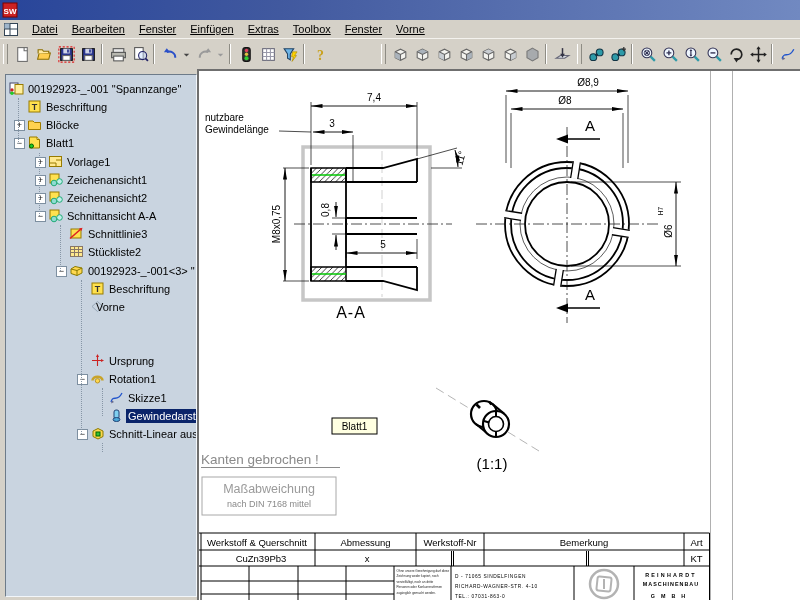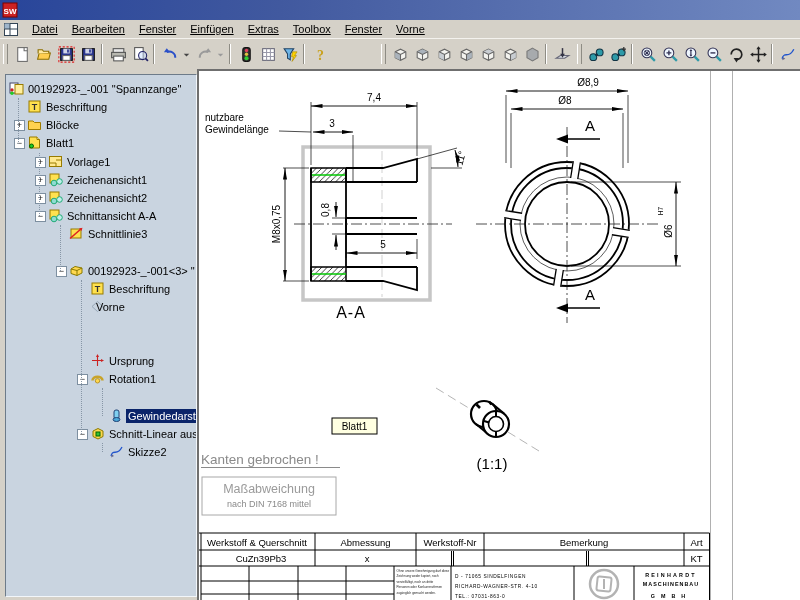--- a/index.html
+++ b/index.html
@@ -370,20 +370,27 @@
         <span class="lbl" style="left: 59px;">Schnittansicht A-A</span>
       </div>
       <div class="tree-row" style="top: 150.2px;">
         <span class="tic" style="left: 63px;"><svg viewBox="0 0 15 15">
             <rect x="2" y="3" width="10" height="9" fill="#ffe14f" stroke="#987b00"></rect>
             <line x1="1" y1="12.5" x2="12.5" y2="2.5" stroke="#d22" stroke-width="1.6"></line>
             <polygon points="13.5,1.8 10,2.5 12.5,5" fill="#d22"></polygon>
           </svg></span>
         <span class="lbl" style="left: 80px;">Schnittlinie3</span>
       </div>
+      <div class="tree-row" style="top: 168.35px;">
+        <span class="tic" style="left: 63px;"><svg viewBox="0 0 15 15">
+            <rect x="1.5" y="2.5" width="12" height="10" fill="#ffe98e" stroke="#876"></rect>
+            <path d="M1.5 5.5 h12 M1.5 8.5 h12 M5.5 2.5 v10 M9.5 2.5 v10" stroke="#876" fill="none"></path>
+          </svg></span>
+        <span class="lbl" style="left: 80px;">Stückliste2</span>
+      </div>
       <div class="tree-row" style="top: 186.5px;">
         <span class="exp" style="left: 50px;">−</span>
         <span class="tic" style="left: 63px;"><svg viewBox="0 0 15 15">
             <path d="M2 6 L6 3.5 L13 5 L13 10 L8 12.5 L2 10.5 Z" fill="#ffd84f" stroke="#8a7a00"></path>
             <path d="M2 6 L8 7.5 L13 5 M8 7.5 V12.5" fill="none" stroke="#8a7a00"></path>
           </svg></span>
         <span class="lbl" style="left: 80px;">00192923-_-001&lt;3&gt; "</span>
       </div>
       <div class="tree-row" style="top: 204.65px;">
         <span class="tic" style="left: 84px;"><svg viewBox="0 0 15 15">
@@ -407,41 +414,41 @@
         <span class="lbl" style="left: 101px;">Ursprung</span>
       </div>
       <div class="tree-row" style="top: 295.4px;">
         <span class="exp" style="left: 71px;">−</span>
         <span class="tic" style="left: 84px;"><svg viewBox="0 0 15 15">
             <path d="M2.5 9.5 A5 3.8 0 1 1 12.5 9.5" fill="none" stroke="#c8a32a" stroke-width="2.6"></path>
             <circle cx="7.5" cy="9.8" r="2.2" fill="#ffd84f" stroke="#b8952a"></circle>
           </svg></span>
         <span class="lbl" style="left: 101px;">Rotation1</span>
       </div>
+      <div class="tree-row" style="top: 313.55px;">
+        <span class="tic" style="left: 103px;"><svg viewBox="0 0 15 15">
+            <path d="M2 12 C4 4 8 13 13 3" fill="none" stroke="#2255cc" stroke-width="1.3"></path>
+            <polygon points="2,13.5 5,12 3,10.5" fill="#668"></polygon>
+          </svg></span>
+        <span class="lbl" style="left: 120px;">Skizze1</span>
+      </div>
       <div class="tree-row" style="top: 331.7px;">
         <span class="tic" style="left: 103px;"><svg viewBox="0 0 15 15">
             <rect x="5" y="2" width="5" height="9" rx="2" fill="#7fd0f0" stroke="#247"></rect>
             <ellipse cx="7.5" cy="11.5" rx="3.4" ry="2" fill="#4aa8d8" stroke="#247"></ellipse>
           </svg></span>
         <span class="lbl sel" style="left: 120px;">Gewindedarste</span>
       </div>
       <div class="tree-row" style="top: 349.85px;">
         <span class="exp" style="left: 71px;">−</span>
         <span class="tic" style="left: 84px;"><svg viewBox="0 0 15 15">
             <path d="M3 5 L8 2.5 L13 5 L13 10.5 L8 13 L3 10.5 Z" fill="#ffd84f" stroke="#8a7a00"></path>
             <rect x="6" y="6" width="4" height="4" fill="#35c035" stroke="#060"></rect>
           </svg></span>
         <span class="lbl" style="left: 101px;">Schnitt-Linear aust</span>
-      </div>
-      <div class="tree-row" style="top: 368px;">
-        <span class="tic" style="left: 103px;"><svg viewBox="0 0 15 15">
-            <path d="M2 12 C4 4 8 13 13 3" fill="none" stroke="#2255cc" stroke-width="1.3"></path>
-            <polygon points="2,13.5 5,12 3,10.5" fill="#668"></polygon>
-          </svg></span>
-        <span class="lbl" style="left: 120px;">Skizze2</span>
       </div>
       <div class="conn" style="left: 12px; top: 23px; height: 46px;"></div>
       <div class="conn" style="left: 33px; top: 78px; height: 63px;"></div>
       <div class="conn" style="left: 54px; top: 150px; height: 46px;"></div>
       <div class="conn" style="left: 75px; top: 205px; height: 154px;"></div>
       <div class="conn" style="left: 96px; top: 313px; height: 28px;"></div>
       <div class="conn" style="left: 96px; top: 368px; height: 9px;"></div>
     </div>
   <div id="drawwin">
     <svg id="drawing-svg" width="601" height="529" viewBox="0 0 601 529">

